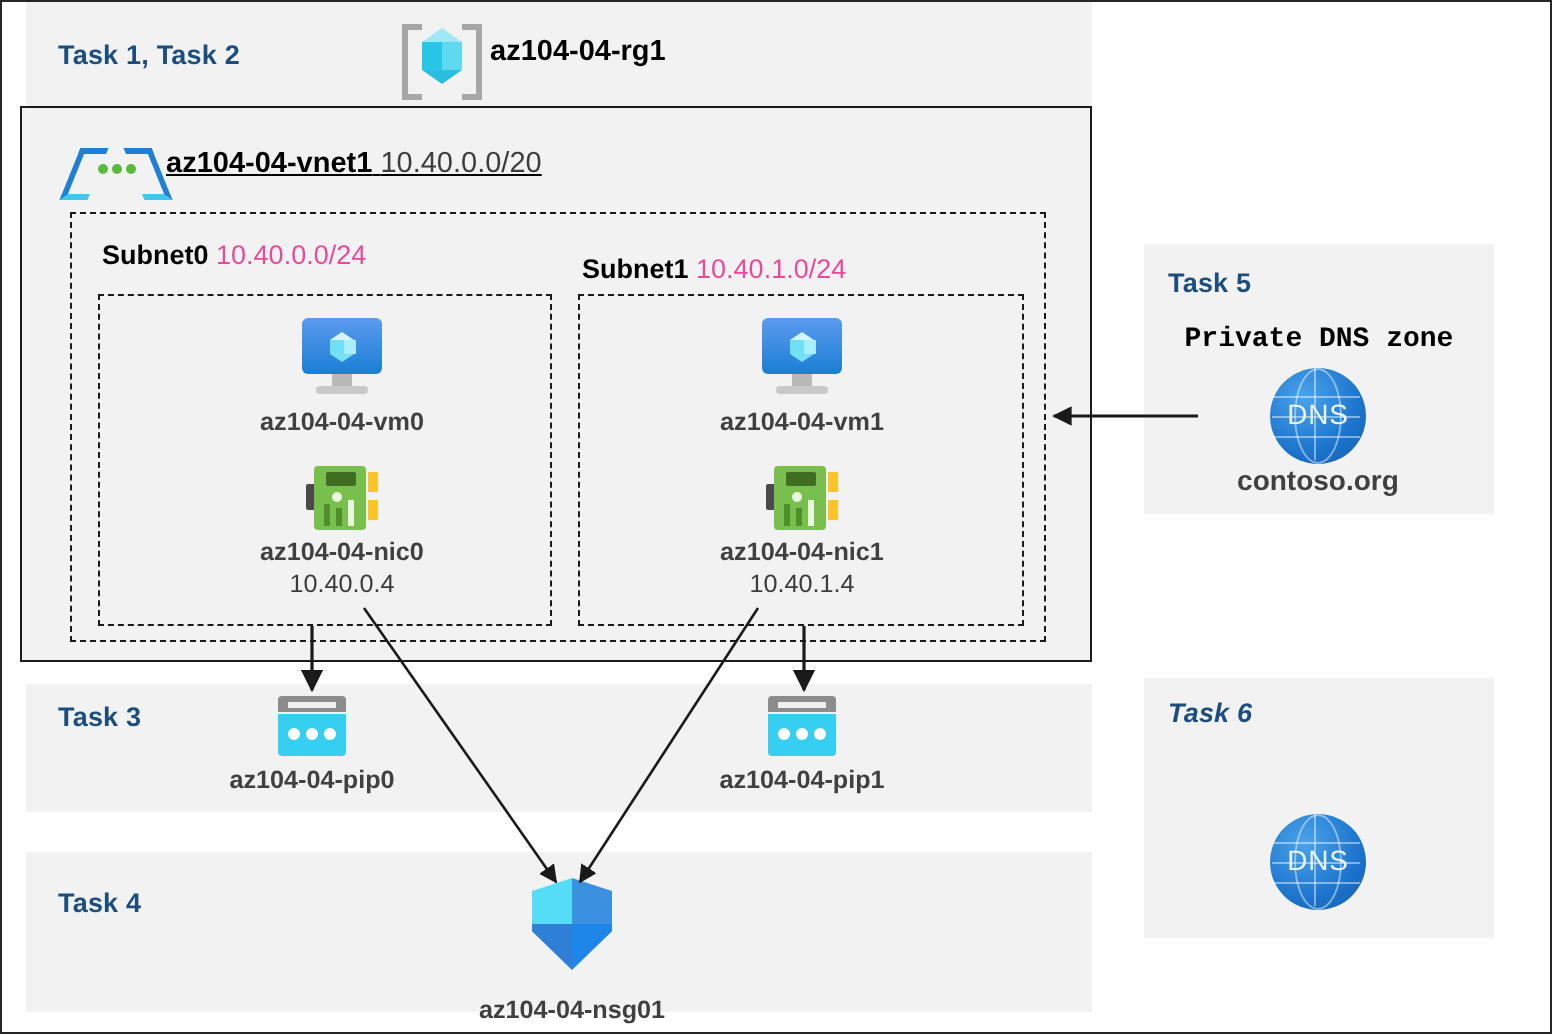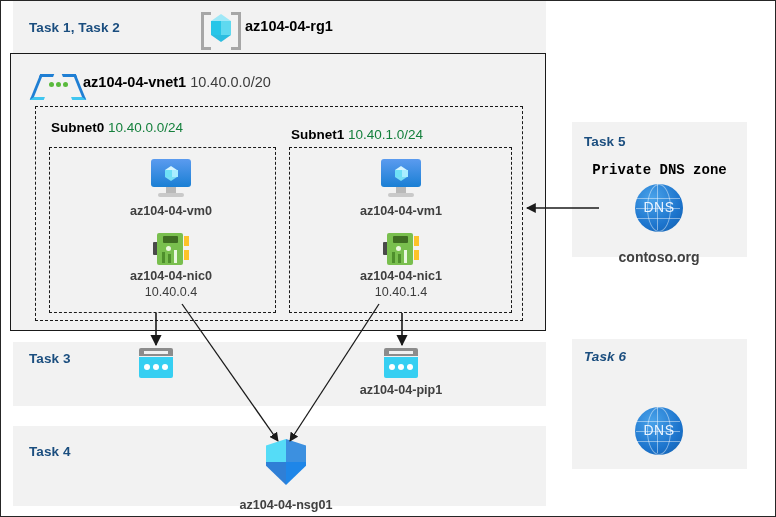--- a/index.html
+++ b/index.html
@@ -30,33 +30,33 @@
     position:absolute;left:244px;top:17px;
     font-size:14.5px;font-weight:bold;color:#000;white-space:nowrap;
   }
 
   
   #vnet-box{
     position:absolute;left:9px;top:52px;width:536px;height:278px;
     background:#f2f2f2;border:1.5px solid #1a1a1a;box-sizing:border-box;
   }
   #vnet-title{
-    position:absolute;left:82px;top:73px;font-size:14.5px;white-space:nowrap;color:#000;
+    position:absolute;left:82px;top:73px;font-size:14.5px;white-space:nowrap;color:#000;text-decoration:underline;
   }
   #vnet-title b{font-weight:bold;}
   #vnet-title span{color:#3c3c3c;font-weight:normal;}
 
   
   #subnets-outer{
     position:absolute;left:34px;top:105px;width:488px;height:215px;
     border:1.6px dashed #1a1a1a;box-sizing:border-box;
   }
   .subnet-head{position:absolute;font-size:13.5px;white-space:nowrap;color:#000;}
   .subnet-head b{font-weight:bold;}
-  .subnet-head span{color:#15803d;}
+  .subnet-head span{color:#ec4899;}
   #subnet0-head{left:50px;top:119px;}
   #subnet1-head{left:290px;top:126px;}
 
   .subnet-inner{
     position:absolute;border:1.6px dashed #1a1a1a;box-sizing:border-box;
   }
   #subnet0-inner{left:48px;top:146px;width:227px;height:166px;}
   #subnet1-inner{left:288px;top:146px;width:223px;height:166px;}
 
   
@@ -278,20 +278,21 @@
     <div class="icon ico-pip">
       <span class="bar">
           <i></i>
         </span>
       <span class="body">
           <em class="p1"></em>
           <em class="p2"></em>
           <em class="p3"></em>
         </span>
     </div>
+    <div class="node-label" style="margin-top:4px;">az104-04-pip0</div>
   </div>
 
   <div class="node" style="left:340px;top:347px;width:120px;">
     <div class="icon ico-pip">
       <span class="bar">
           <i></i>
         </span>
       <span class="body">
           <em class="p1"></em>
           <em class="p2"></em>
@@ -322,21 +323,21 @@
   <div class="node" style="left:598px;top:183px;width:120px;">
     <div class="icon ico-dns">
       <span class="globe"></span>
       <span class="mer m1"></span>
         <span class="mer m2"></span>
       <span class="par p1"></span>
         <span class="par p2"></span>
         <span class="par p3"></span>
       <span class="txt">DNS</span>
     </div>
-    <div class="node-label" style="margin-top:17px;font-size:14px;">contoso.org</div>
+    <div class="node-label" style="margin-top:0;font-size:14px;">contoso.org</div>
   </div>
 
   <div class="panel" style="left:571px;top:338px;width:175px;height:130px;"></div>
   <div class="task-label" style="left:583px;top:348px;font-style:italic;">Task 6</div>
   <div class="node" style="left:598px;top:406px;width:120px;">
     <div class="icon ico-dns">
       <span class="globe"></span>
       <span class="mer m1"></span>
         <span class="mer m2"></span>
       <span class="par p1"></span>

